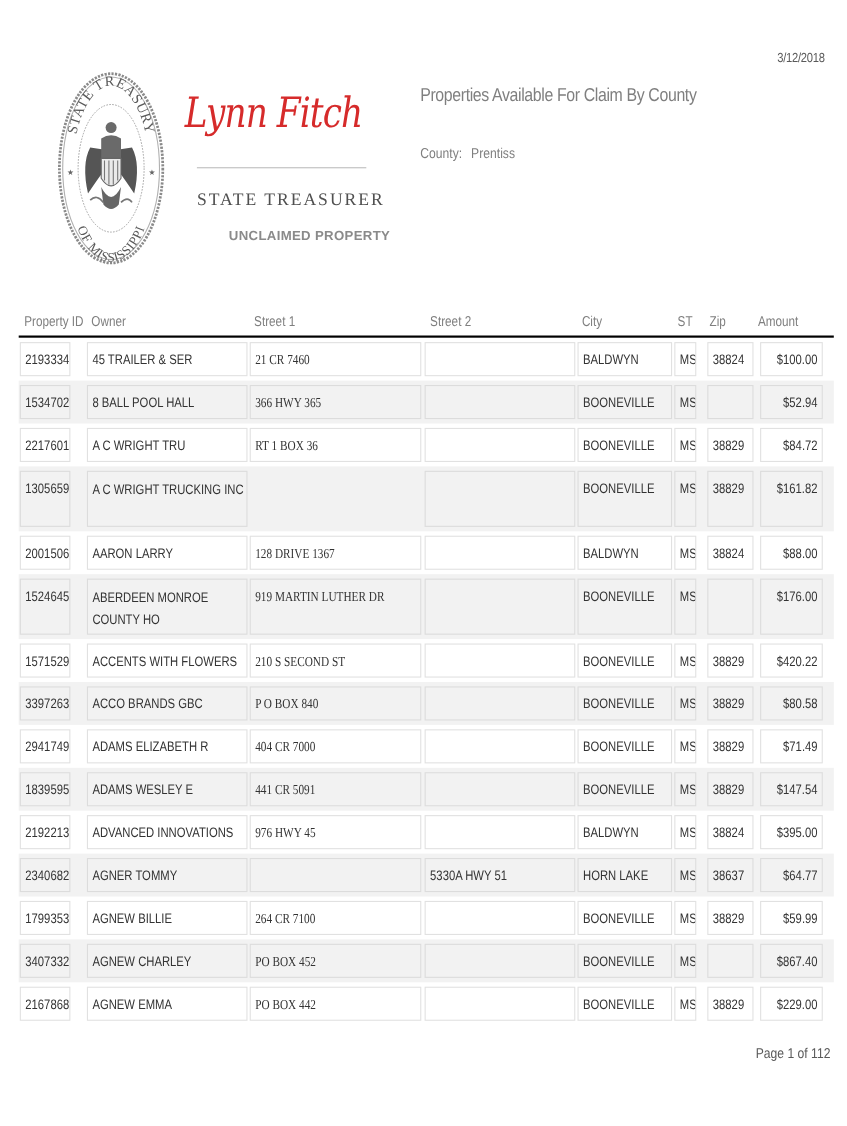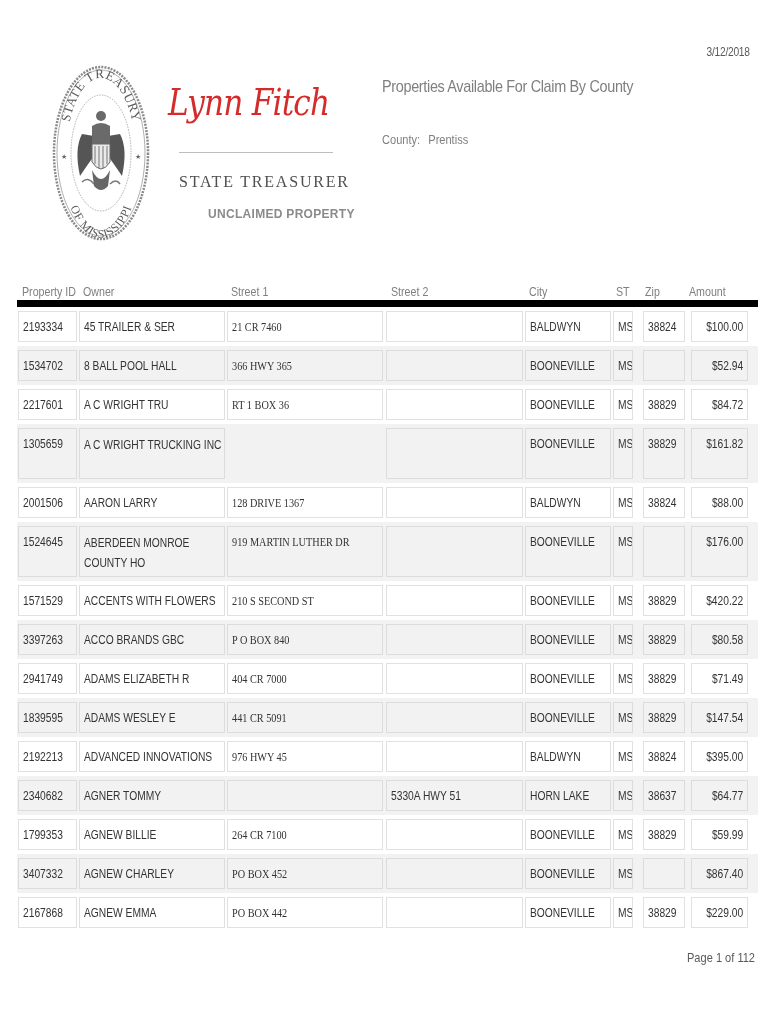--- a/index.html
+++ b/index.html
@@ -13,35 +13,35 @@
   .brand-name { position: absolute; left: 120px; top: 18px; font-family: "DejaVu Serif", serif; font-style: italic; font-size: 38px; color: #d62b2b; letter-spacing: -1px; transform: scaleX(0.82); transform-origin: left center; white-space: nowrap; }
   .brand-rule { position: absolute; left: 131px; top: 90px; width: 154px; height: 1px; background: #bdbdbd; }
   .brand-title { position: absolute; left: 131px; top: 111px; font-family: "Liberation Serif", serif; font-size: 16px; letter-spacing: 1.8px; color: #505050; white-space: nowrap; }
   .brand-sub { position: absolute; left: 160px; top: 145px; font-family: "Liberation Sans", sans-serif; font-weight: bold; font-size: 12px; color: #8a8a8a; letter-spacing: 0.3px; white-space: nowrap; }
 
   .report-title { position: absolute; left: 382px; top: 77px; font-size: 17px; color: #7f7f7f; letter-spacing: -0.4px; transform: scaleX(0.85); transform-origin: left center; white-space: nowrap; }
   .county-line { position: absolute; left: 382px; top: 132px; font-size: 13px; color: #7f7f7f; transform: scaleX(0.85); transform-origin: left center; white-space: nowrap; }
   .county-line .lbl { margin-right: 6px; }
 
   .table { position: absolute; left: 17px; top: 282px; width: 741px; }
-  .thead { position: relative; height: 25px; border-bottom: 7px solid #000000; }
+  .thead { position: relative; height: 25px; border-bottom: 2px solid #000000; }
   .th { position: absolute; top: 2px; font-size: 13px; color: #7f7f7f; white-space: nowrap; transform: scaleX(0.82); transform-origin: left center; }
 
   .row { position: relative; height: 39px; }
   .row.alt { background: #f2f2f2; }
   .row.tall { height: 59px; }
   .cell { position: absolute; top: 4px; bottom: 4px; border: 1px solid #e1e1e1; padding: 8px 4px 0 4px; font-size: 12.5px; color: #333333; overflow: hidden; }
   .row.alt .cell { background: #f2f2f2; border-color: #dcdcdc; }
   .row:not(.alt) .cell { background: #ffffff; }
   .cell span { display: inline-block; transform: scaleX(0.82); transform-origin: left top; white-space: nowrap; }
   .cell.wrap span { white-space: normal; width: 170px; line-height: 20px; margin-top: -2px; }
   .cell.amt { text-align: right; }
   .cell.amt span { transform-origin: right top; }
 
-  .c-id { left: 1px; width: 59px; }
+  .c-id { left: 1px; width: 46px; }
   .c-owner { left: 62px; width: 146px; }
   .c-st1 { left: 210px; width: 156px; font-family: Liberation Serif, serif; }
   .c-st2 { left: 369px; width: 137px; }
   .c-city { left: 508px; width: 86px; }
   .c-st { left: 596px; width: 20px; }
   .c-zip { left: 626px; width: 42px; }
   .c-amt { left: 646px; width: 57px; margin-left: 28px; }
 
   .footer { position: absolute; right: 15px; top: 950px; font-size: 13px; color: #595959; transform: scaleX(0.85); transform-origin: right center; white-space: nowrap; }
 </style>

